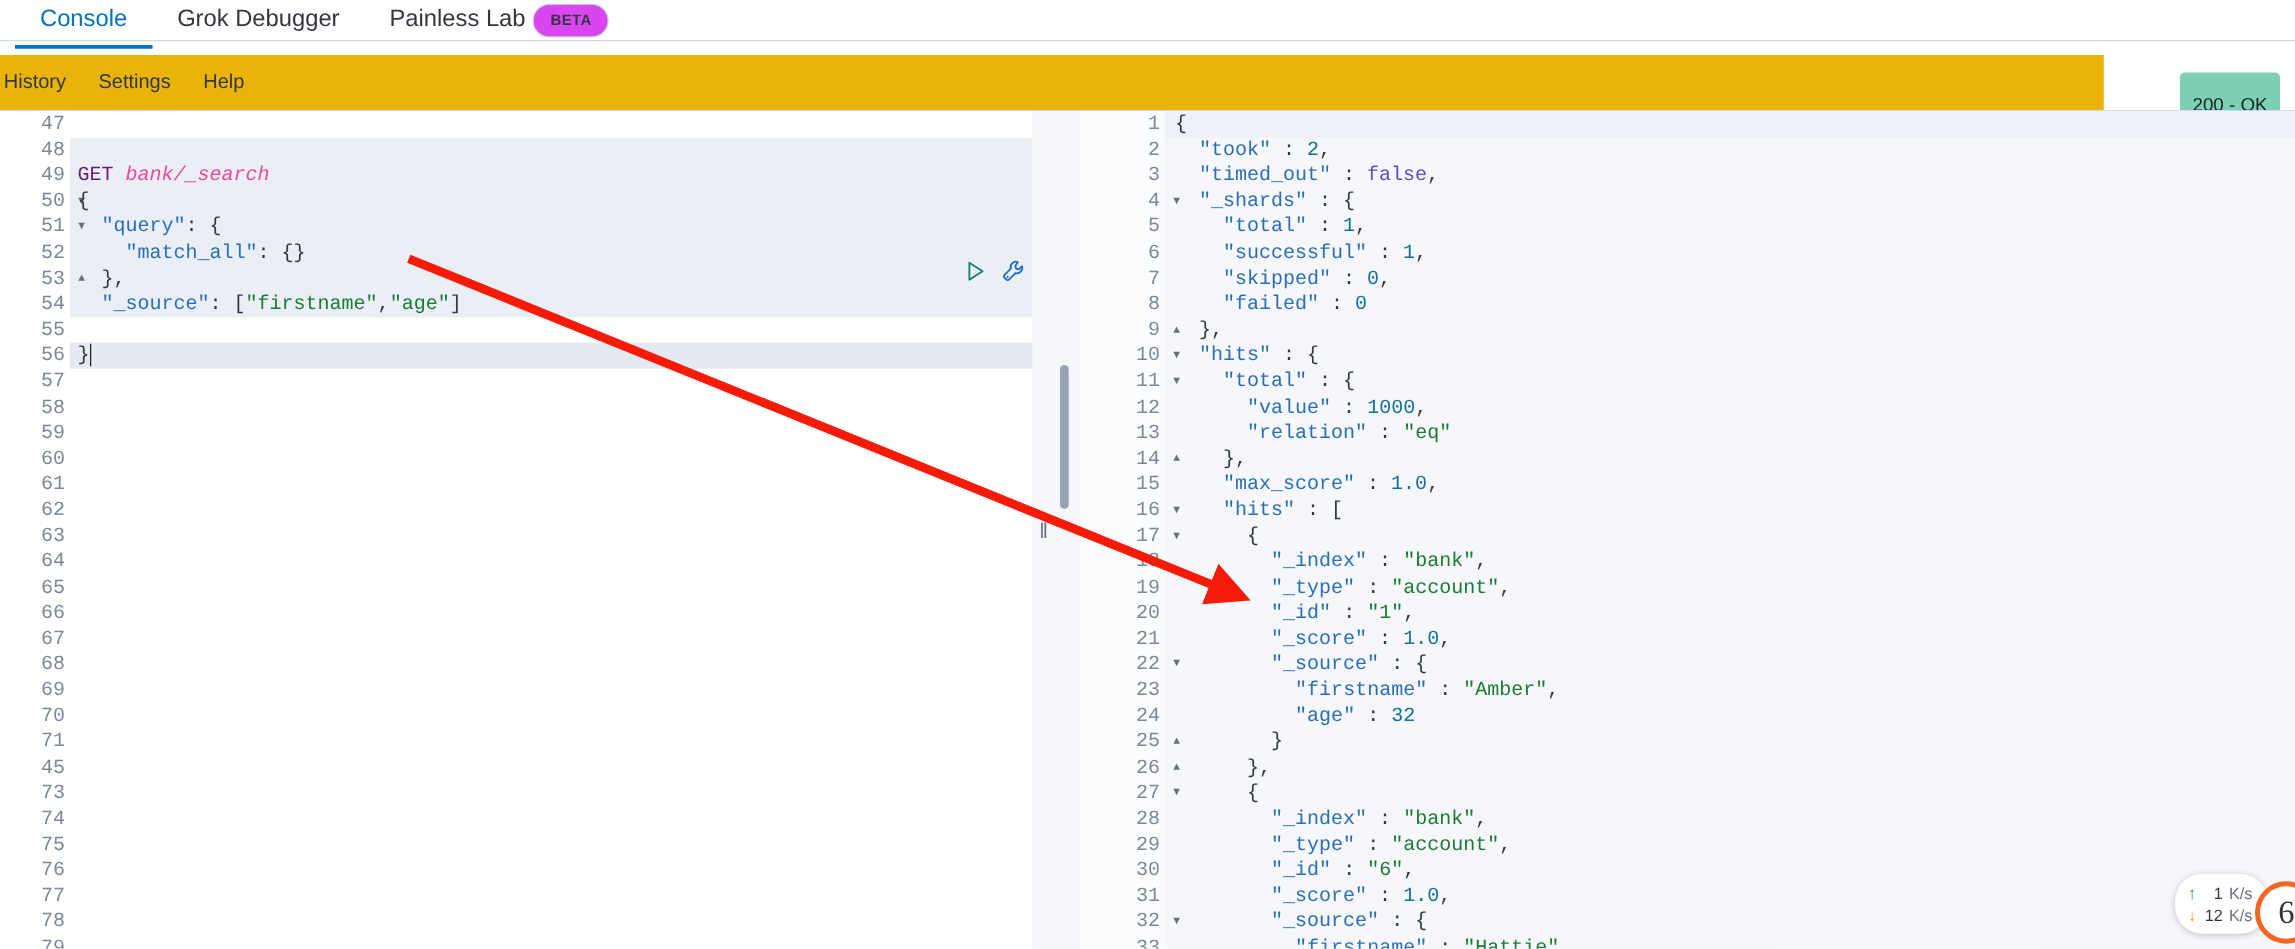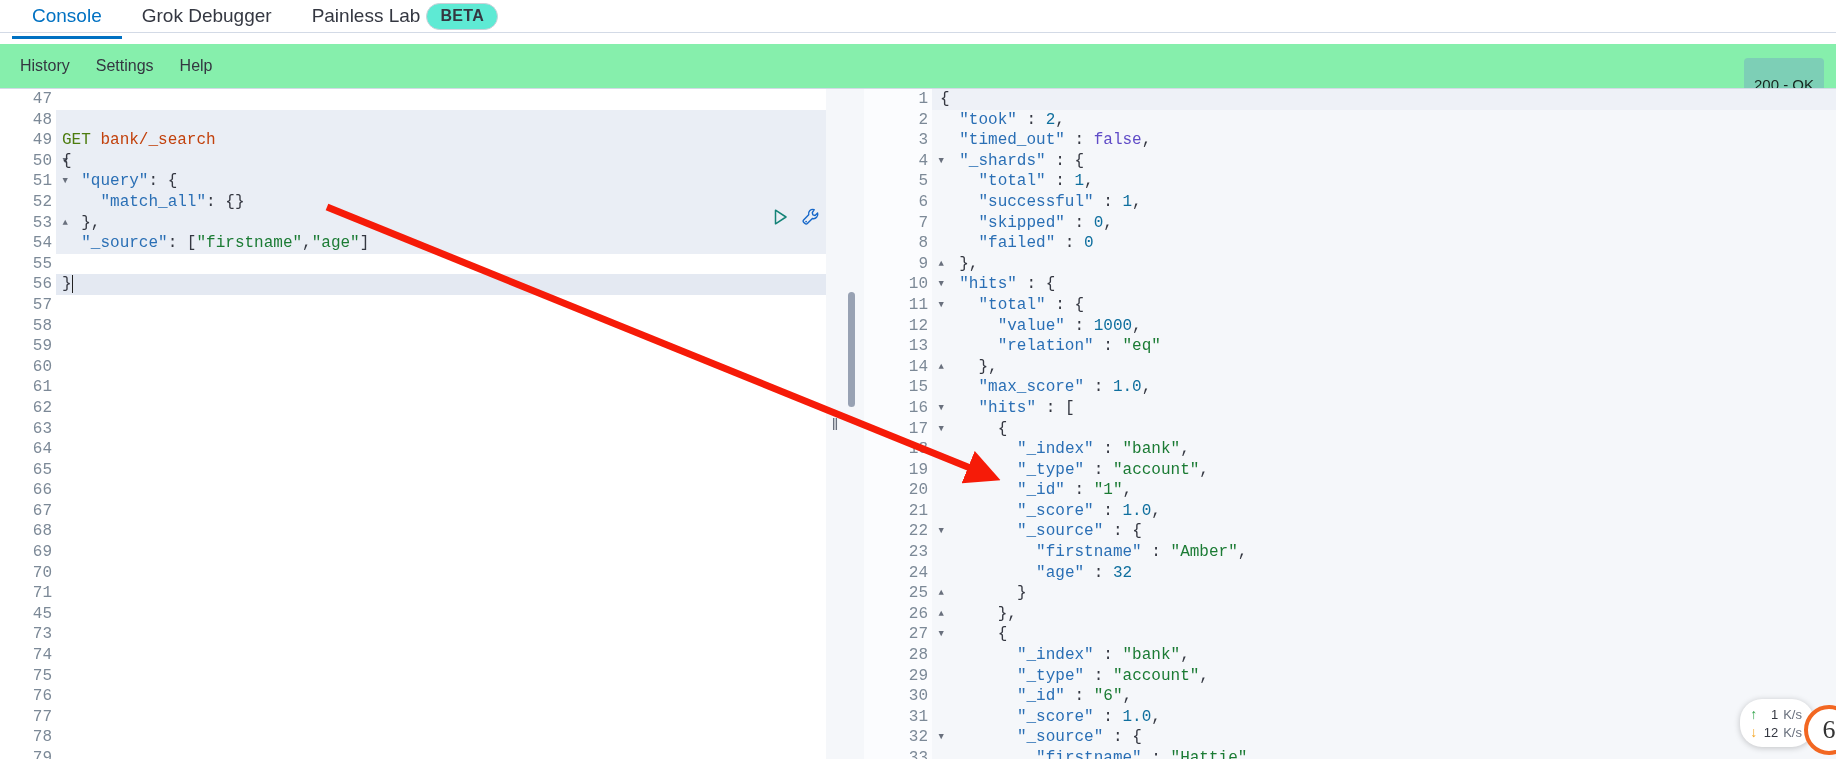--- a/index.html
+++ b/index.html
@@ -26,29 +26,29 @@
   }
   .tab.active { color: #0071c2; font-weight: 400; }
   .tab.active::after {
     content: ""; position: absolute; left: 0; right: 0; bottom: -1px;
     height: 3px; background: #0071c2;
   }
   .beta-badge {
     display: inline-flex; align-items: center; justify-content: center;
     height: 27px; padding: 0 13px; margin-left: 6px;
     border: 1px solid #c9d0d8; border-radius: 14px;
-    font-size: 16px; font-weight: bold; color: #343741; letter-spacing: .3px;
-    background: #5eead4; cursor: pointer;
+    font-size: 12px; font-weight: bold; color: #343741; letter-spacing: .3px;
+    background: #d946ef; cursor: pointer;
   }
 
   
   .subnav {
-    position: absolute; top: 44px; left: 0; width: 1836px; height: 44px;
-    display: flex; align-items: center; padding-left: 20px;
-    background: #86efac;
+    position: absolute; top: 44px; left: 0; width: 1683px; height: 44px;
+    display: flex; align-items: center; padding-left: 3px;
+    background: #eab308;
   }
   .subnav-item {
     font-size: 16px; color: #343741; margin-right: 26px; cursor: pointer;
     white-space: nowrap;
   }
   .status-badge {
     position: absolute; right: 12px; top: 58px;
     background: #7dcfb6; color: #16261f;
     font-size: 15px; padding: 18px 10px; border-radius: 4px;
     font-family: "Liberation Sans", sans-serif; white-space: nowrap;
@@ -83,22 +83,22 @@
     position: absolute; top: 0; left: 56px; width: 904px; height: 671px;
     font-family: "Liberation Mono", monospace; font-size: 16px;
   }
   .cl { height: 20.6px; line-height: 20.6px; white-space: pre; padding-left: 6px; }
   .cl.hl { background: #e4e9f2; }
   .req-block-bg {
     position: absolute; left: 56px; top: 20.6px; width: 894px; height: 144px;
     background: #eaeef5;
   }
 
-  .tok-method { color: #4d7c0f; }
-  .tok-url { color: #c2410c; }
+  .tok-method { color: #701a75; }
+  .tok-url { color: #ec4899; font-style: italic; }
   .tok-key { color: #2a6fb5; }
   .tok-str { color: #1b7b34; }
   .tok-punct { color: #343741; }
   .tok-num { color: #0f6f9e; }
   .tok-bool { color: #5f4bc7; }
 
   .action-icons {
     position: absolute; left: 772px; top: 118px;
     display: flex; align-items: center; gap: 12px; z-index: 6;
   }

